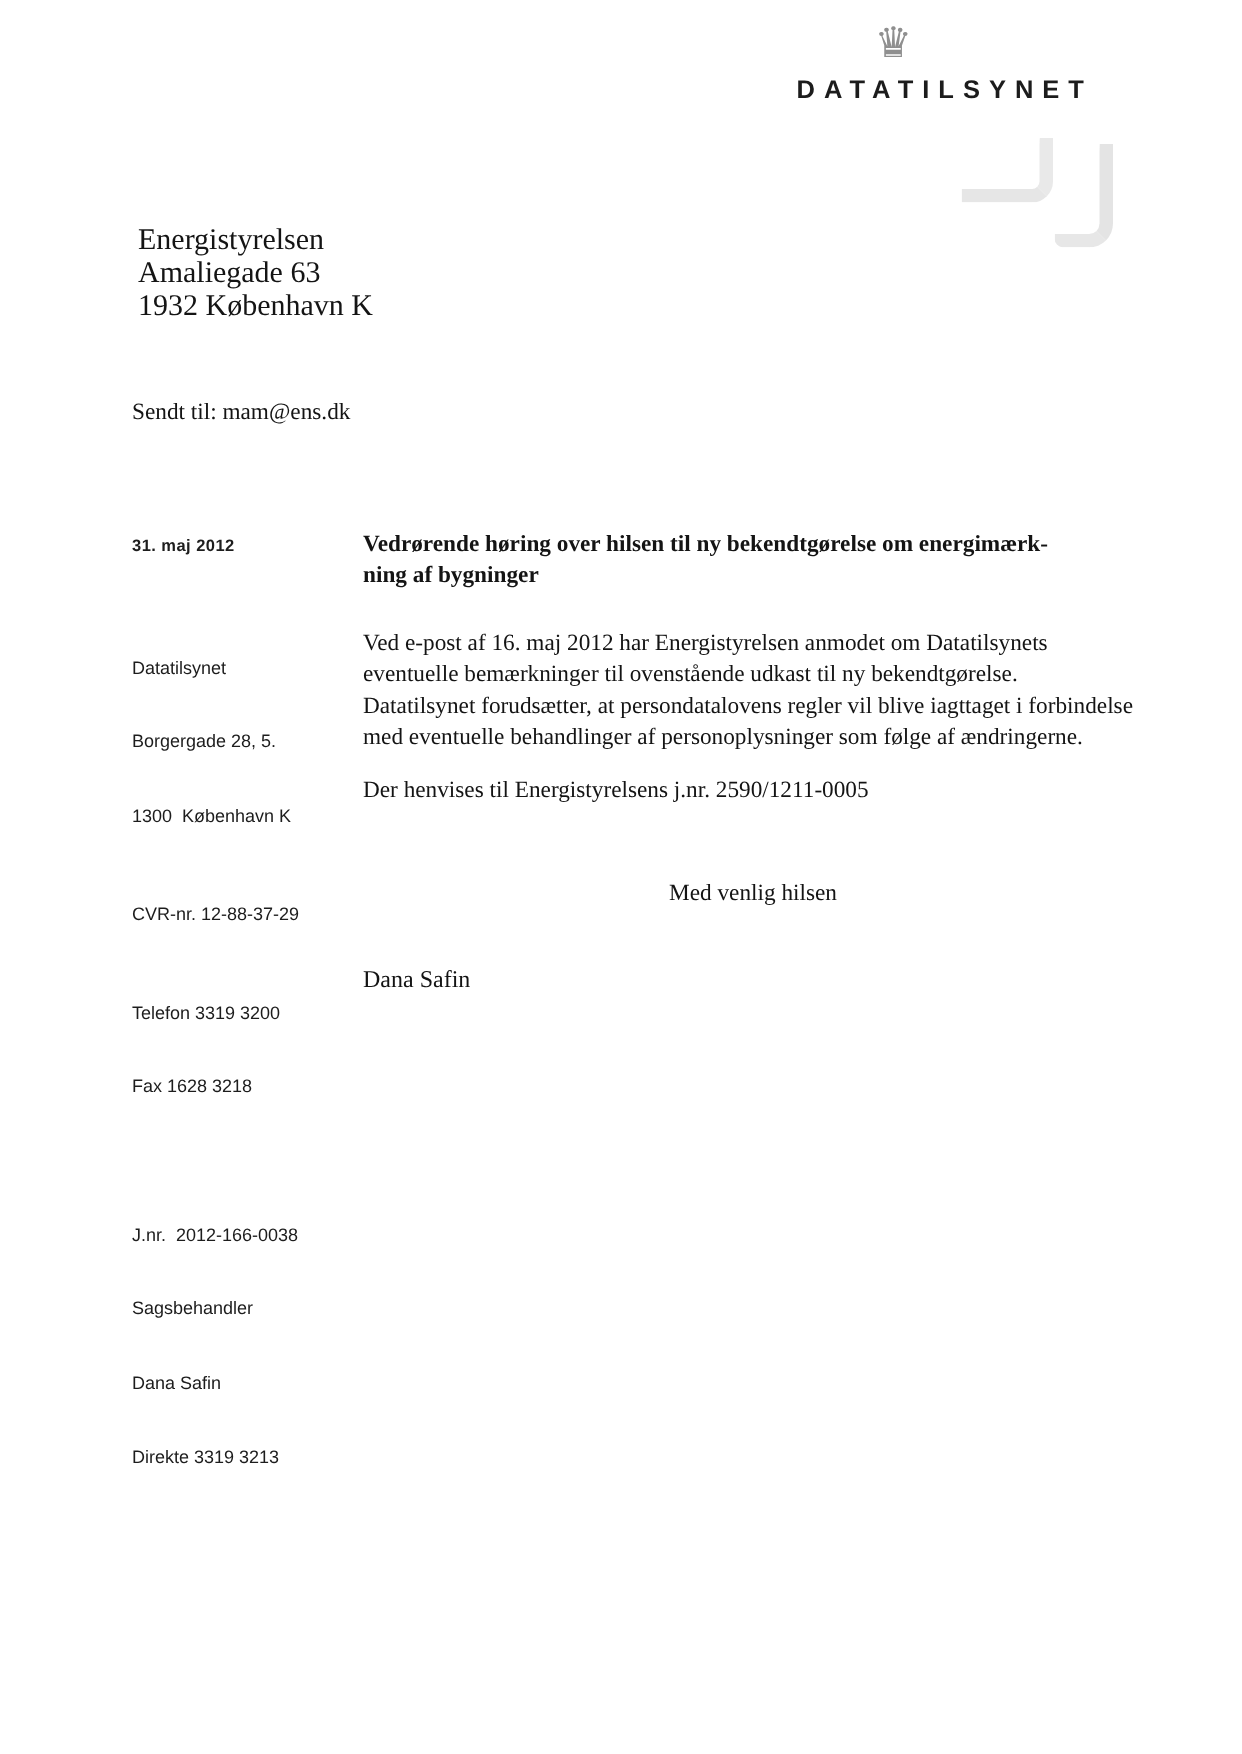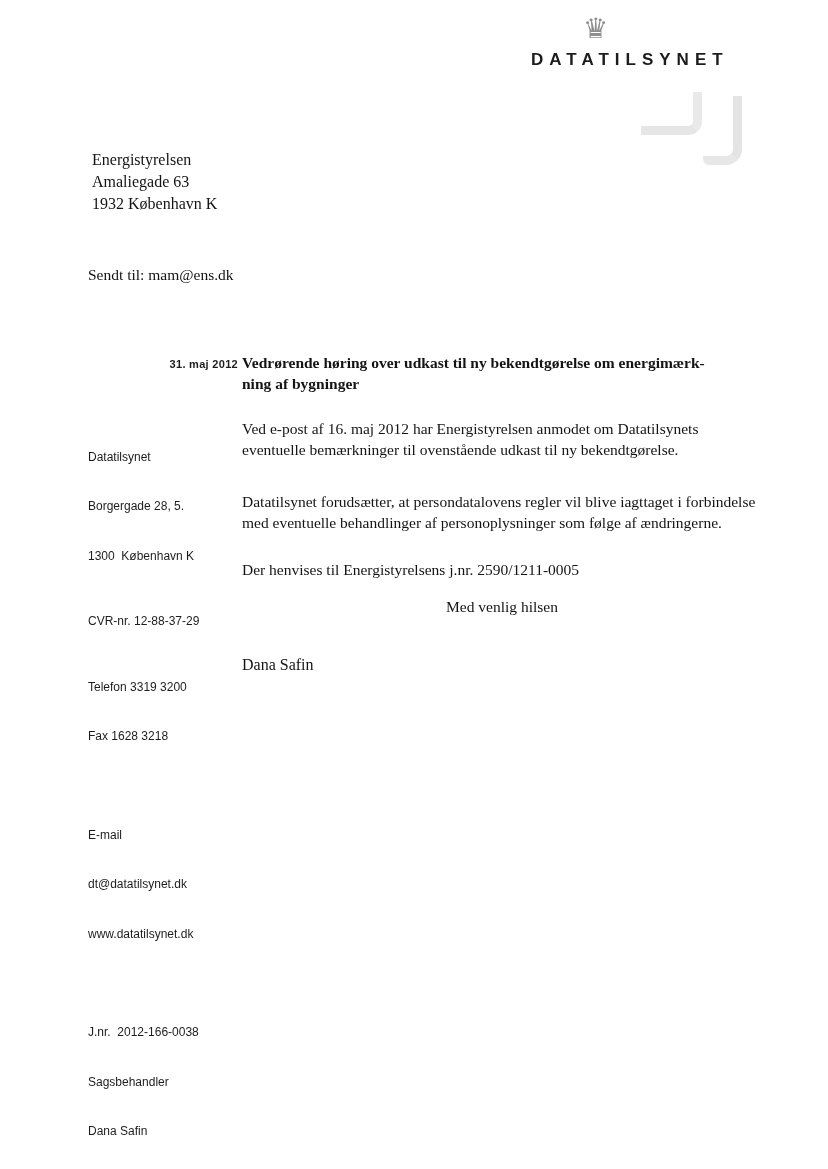--- a/index.html
+++ b/index.html
@@ -44,61 +44,60 @@
     left: 703px; top: 96px; width: 30px; height: 60px;
     border-right: 9px solid #dedede;
     border-bottom: 9px solid #e2e2e2;
     border-radius: 0 0 16px 6px;
     opacity: .8;
   }
 
   
   .recipient {
     left: 92px; top: 149px;
-    font-size: 16px;
+    font-size: 20px;
     line-height: 22px;
   }
   .sent-to {
     left: 88px; top: 266px;
     font-size: 15.5px;
   }
 
   
   .sidebar {
     left: 88px; top: 356px;
     width: 150px;
     font-family: "Liberation Sans", sans-serif;
     font-size: 12px;
     line-height: 16.5px;
     color: #1d1d1d;
   }
   .sidebar .group { margin-bottom: 16px; }
   .sidebar .date {
     font-weight: bold;
     font-size: 11px;
-    margin-bottom: 43px;
+    margin-bottom: 31px;
     letter-spacing: .3px;
-    text-align: right;
   }
   .sidebar div { white-space: pre-wrap; }
 
   
   .main {
     left: 242px; top: 352px;
     width: 520px;
     font-size: 15.5px;
     line-height: 21px;
   }
   .subject {
     font-weight: bold;
     margin-bottom: 24px;
   }
-  .para { margin-bottom: 31px; }
-  .para-2 { margin-bottom: 26px; }
-  .reference { margin-bottom: 16px; }
+  .para { margin-bottom: 0; }
+  .para-2 { margin-bottom: 14px; }
+  .reference { margin-bottom: 48px; }
   .closing { margin-bottom: 37px; text-align: center; }
   .signature { font-size: 16px; }
 </style>
 </head>
 <body>
 
 <div class="page">
 
   <div class="abs crown">♛</div>
   <div class="abs wordmark">DATATILSYNET</div>
@@ -123,37 +122,32 @@
       <div>1300  København K</div>
     </div>
 
     <div class="group">CVR-nr. 12-88-37-29</div>
 
     <div class="group">
       <div>Telefon 3319 3200</div>
       <div>Fax 1628 3218</div>
     </div>
 
-    <div class="group">
-      <div>E-mail</div>
-      <div>dt@datatilsynet.dk</div>
-      <div>www.datatilsynet.dk</div>
-    </div>
 
     <div class="group">
       <div>J.nr.  2012-166-0038</div>
       <div>Sagsbehandler</div>
       <div>Dana Safin</div>
       <div>Direkte 3319 3213</div>
     </div>
   </div>
 
   <div class="abs main">
     <div class="subject">
-      <div>Vedrørende høring over udkast til ny bekendtgørelse om energimærk-</div>
+      <div>Vedrørende høring over hilsen til ny bekendtgørelse om energimærk-</div>
       <div>ning af bygninger</div>
     </div>
 
     <div class="para">Ved e-post af 16. maj 2012 har Energistyrelsen anmodet om Datatilsynets eventuelle bemærkninger til ovenstående udkast til ny bekendtgørelse.</div>
 
     <div class="para para-2">Datatilsynet forudsætter, at persondatalovens regler vil blive iagttaget i forbindelse med eventuelle behandlinger af personoplysninger som følge af ændringerne.</div>
 
     <div class="reference">Der henvises til Energistyrelsens j.nr. 2590/1211-0005</div>
 
     <div class="closing">Med venlig hilsen</div>

